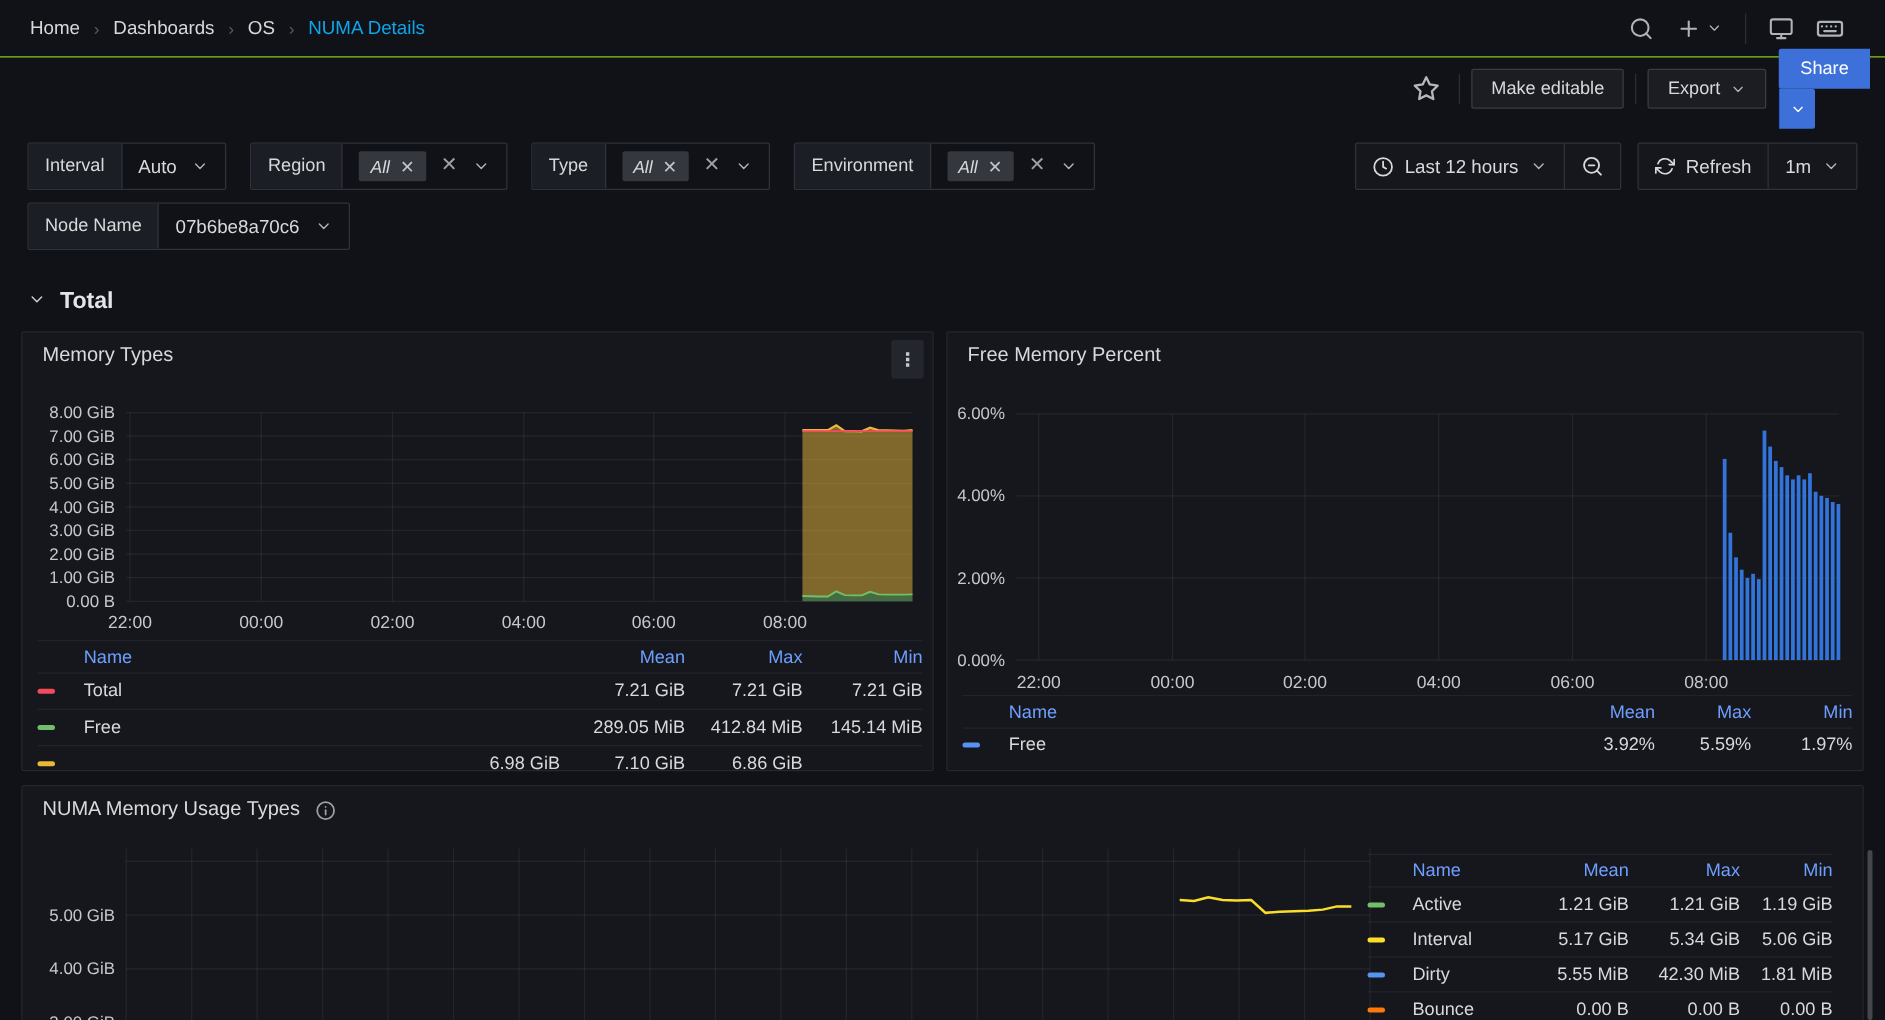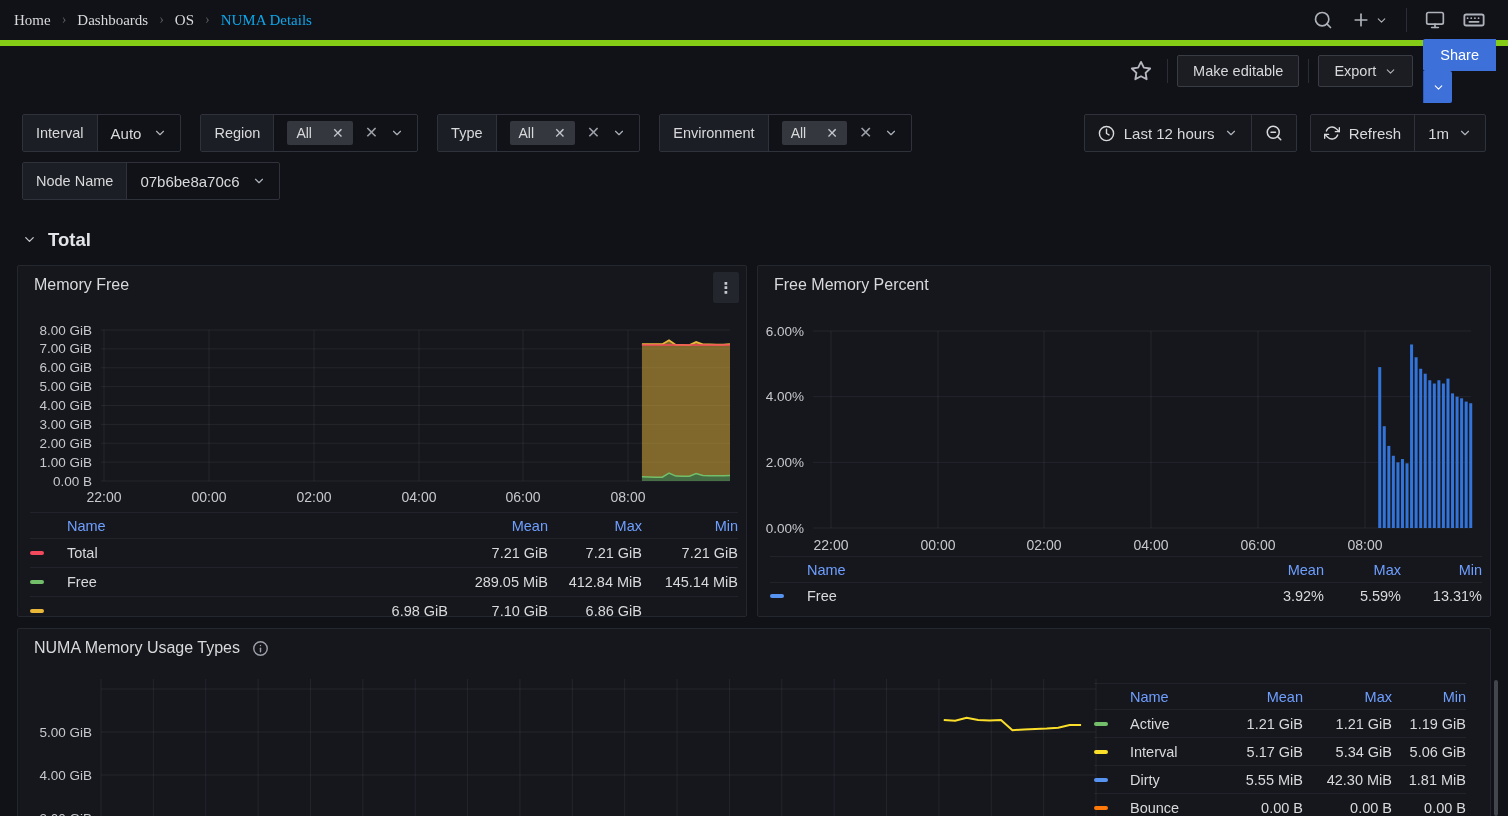--- a/index.html
+++ b/index.html
@@ -7,21 +7,21 @@
   body {
     width:1508px; height:816px; overflow:hidden;
     background:#111217; color:#ccccdc;
     font-family:"Liberation Sans","DejaVu Sans",sans-serif;
   }
   .page { position:relative; width:1508px; height:816px; overflow:hidden; }
 
   .ico svg { stroke:currentColor; fill:none; stroke-width:2; stroke-linecap:round; stroke-linejoin:round; display:block; }
 
   
-  .topbar { height:46px; display:flex; align-items:center; padding:0 14px; border-bottom:6px solid #84cc16;font-family:Liberation Serif, serif; }
+  .topbar { height:46px; display:flex; align-items:center; padding:0 24px; border-bottom:1px solid #84cc16; }
   .crumbs { display:flex; align-items:center; gap:11px; font-size:15px; }
   .crumb { color:#d8d9da; cursor:pointer; }
   .crumb.muted { color:#0ea5e9; }
   .crumb-sep { color:#565b64; font-size:14px; }
   .topbar-right { margin-left:auto; display:flex; align-items:center; }
   .icon-btn { height:34px; display:flex; align-items:center; justify-content:center; color:#aeb2ba; padding:0 9px; cursor:pointer; }
   .icon-btn .chev { margin-left:4px; }
   .vdiv { width:1px; height:24px; background:#2b2e34; margin:0 9px; }
 
   
@@ -36,21 +36,21 @@
                 display:flex; align-items:center; justify-content:center; color:#fff; cursor:pointer; }
   .star-btn { color:#b4b7bf; padding:0 6px; cursor:pointer; }
 
   
   .filters-row { display:flex; align-items:center; padding:0 22px; margin-top:18px; gap:19px; }
   .filters-row.second { margin-top:10px; }
   .var-group { display:flex; align-items:stretch; height:38px; border:1px solid #2f323a; border-radius:2px; background:#111217; }
   .var-label { display:flex; align-items:center; padding:0 13px; background:#1b1e24; border-right:1px solid #2f323a;
                font-size:14.5px; font-weight:500; color:#d8d9da; white-space:nowrap; }
   .var-value { display:flex; align-items:center; gap:12px; padding:0 13px; font-size:15px; color:#d8d9da; cursor:pointer; }
-  .chip { display:flex; align-items:center; gap:20px; background:#34373e; border-radius:2px; padding:4px 9px; font-size:14px; cursor:pointer; }
+  .chip { display:flex; align-items:center; gap:8px; background:#34373e; border-radius:2px; padding:4px 9px; font-size:14px; cursor:pointer;font-style:italic; }
   .chip .x { color:#c3c6cc; font-size:14px; line-height:1; }
   .clear-x { color:#9da0a8; font-size:16px; line-height:1; cursor:pointer; }
   .chev { color:#aeb2ba; }
   .toggle { width:38px; height:20px; border-radius:11px; background:#3d71d9; position:relative; margin:0 3px; cursor:pointer; }
   .toggle .knob { position:absolute; right:2px; top:2px; width:16px; height:16px; border-radius:50%; background:#fff;
                   color:#3d71d9; font-size:11px; font-weight:700; display:flex; align-items:center; justify-content:center; }
 
   
   .tp-wrap { margin-left:auto; display:flex; align-items:flex-end; gap:13px; }
   .tp { display:flex; align-items:stretch; height:38px; border:1px solid #2f323a; border-radius:2px; background:#16171d; }
@@ -290,21 +290,21 @@
   <div class="section-head">
     <span class="chev ico">
         <svg width="15" height="15" viewBox="0 0 24 24">
           <polyline points="6 9 12 15 18 9"></polyline>
         </svg>
       </span>
     <span>Total</span>
   </div>
 
   <section class="panel pA" style="left:17px; top:265px; width:730px; height:352px;">
-    <div class="panel-title">Memory Free</div>
+    <div class="panel-title">Memory Types</div>
     <div class="kebab">⋮</div>
     <svg id="svg-mem" class="chart-svg" style="top:48px;" width="730" height="212">
         <line x1="83" y1="16" x2="712" y2="16" stroke="rgba(204,204,220,0.08)"></line>
         <text x="74" y="20.5" fill="#c7c8cd" font-size="13.5" text-anchor="end" font-family="Liberation Sans, DejaVu Sans, sans-serif">8.00 GiB</text>
         <line x1="83" y1="34.875" x2="712" y2="34.875" stroke="rgba(204,204,220,0.08)"></line>
         <text x="74" y="39.375" fill="#c7c8cd" font-size="13.5" text-anchor="end" font-family="Liberation Sans, DejaVu Sans, sans-serif">7.00 GiB</text>
         <line x1="83" y1="53.75" x2="712" y2="53.75" stroke="rgba(204,204,220,0.08)"></line>
         <text x="74" y="58.25" fill="#c7c8cd" font-size="13.5" text-anchor="end" font-family="Liberation Sans, DejaVu Sans, sans-serif">6.00 GiB</text>
         <line x1="83" y1="72.625" x2="712" y2="72.625" stroke="rgba(204,204,220,0.08)"></line>
         <text x="74" y="77.125" fill="#c7c8cd" font-size="13.5" text-anchor="end" font-family="Liberation Sans, DejaVu Sans, sans-serif">5.00 GiB</text>
@@ -418,21 +418,21 @@
           <span class="lg-name">Name</span>
           <span class="lg-v">Mean</span>
           <span class="lg-v">Max</span>
           <span class="lg-v">Min</span>
         </div>
         <div class="lg-row">
           <span class="swatch" style="background: rgb(87, 148, 242);"></span>
           <span class="lg-name">Free</span>
           <span class="lg-v">3.92%</span>
           <span class="lg-v">5.59%</span>
-          <span class="lg-v">13.31%</span>
+          <span class="lg-v">1.97%</span>
         </div>
       </div>
   </section>
 
   <section class="panel pC" style="left:17px; top:628px; width:1474px; height:240px;">
     <div class="panel-title">
       <span>NUMA Memory Usage Types</span>
       <span class="info-ico ico">
           <svg width="17" height="17" viewBox="0 0 24 24" stroke-width="1.8">
             <circle cx="12" cy="12" r="9.5"></circle>

